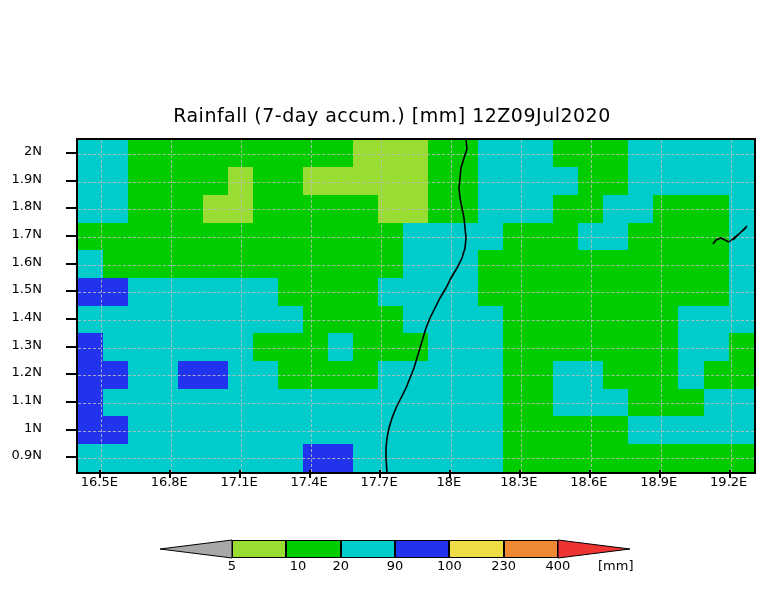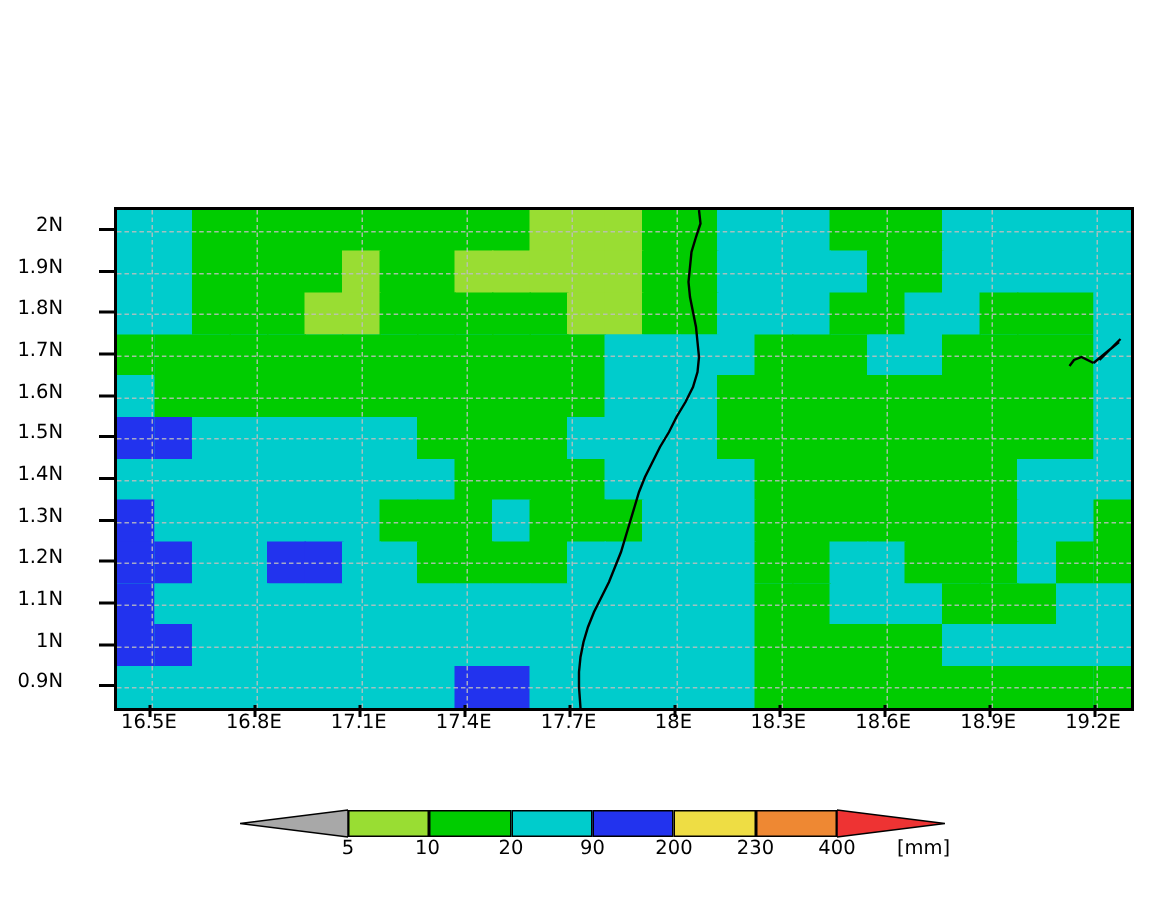--- a/index.html
+++ b/index.html
@@ -114,20 +114,21 @@
     left:598px; top:558px;
     font-size:13px;color:#000;white-space:nowrap;
     font-family:"DejaVu Sans", sans-serif;
   }
 </style>
 </head>
 <body>
 
 <div id="root">
 
+  <div id="title">Rainfall (7-day accum.) [mm] 12Z09Jul2020</div>
 
   <div id="plot-frame">
     <div id="plot-inner">
         <div class="cell" style="left: -0.4px; top: -0.4px; width: 25.837px; height: 28.4667px; background: rgb(0, 204, 204);"></div>
         <div class="cell" style="left: 24.637px; top: -0.4px; width: 25.837px; height: 28.4667px; background: rgb(0, 204, 204);"></div>
         <div class="cell" style="left: 49.6741px; top: -0.4px; width: 25.837px; height: 28.4667px; background: rgb(0, 204, 0);"></div>
         <div class="cell" style="left: 74.7111px; top: -0.4px; width: 25.837px; height: 28.4667px; background: rgb(0, 204, 0);"></div>
         <div class="cell" style="left: 99.7481px; top: -0.4px; width: 25.837px; height: 28.4667px; background: rgb(0, 204, 0);"></div>
         <div class="cell" style="left: 124.785px; top: -0.4px; width: 25.837px; height: 28.4667px; background: rgb(0, 204, 0);"></div>
         <div class="cell" style="left: 149.822px; top: -0.4px; width: 25.837px; height: 28.4667px; background: rgb(0, 204, 0);"></div>
@@ -538,19 +539,19 @@
       <div class="cb-box" style="left: 235px; width: 54.3333px; background: rgb(34, 51, 238);"></div>
       <div class="cb-box" style="left: 289.333px; width: 54.3333px; background: rgb(238, 221, 68);"></div>
       <div class="cb-box" style="left: 343.667px; width: 54.3333px; background: rgb(238, 136, 51);"></div>
       <svg width="72" height="22" style="position: absolute; left: 398px; top: 0px;">
         <path d="M 0 2 L 0 20 L 72 11 Z" fill="#EE3333" stroke="#000" stroke-width="1"></path>
       </svg>
     </div>
   <div id="cb-units">[mm]</div>
 
 <div class="cb-label" style="left: 207px; width: 50px;">5</div>
-    <div class="cb-label" style="left: 260px; width: 50px;">10</div>
+    <div class="cb-label" style="left: 273px; width: 50px;">10</div>
     <div class="cb-label" style="left: 315.667px; width: 50px;">20</div>
     <div class="cb-label" style="left: 370px; width: 50px;">90</div>
-    <div class="cb-label" style="left: 424.333px; width: 50px;">200</div>
+    <div class="cb-label" style="left: 424.333px; width: 50px;">100</div>
     <div class="cb-label" style="left: 478.667px; width: 50px;">230</div>
     <div class="cb-label" style="left: 533px; width: 50px;">400</div>
   </div>
 
 </body></html>

